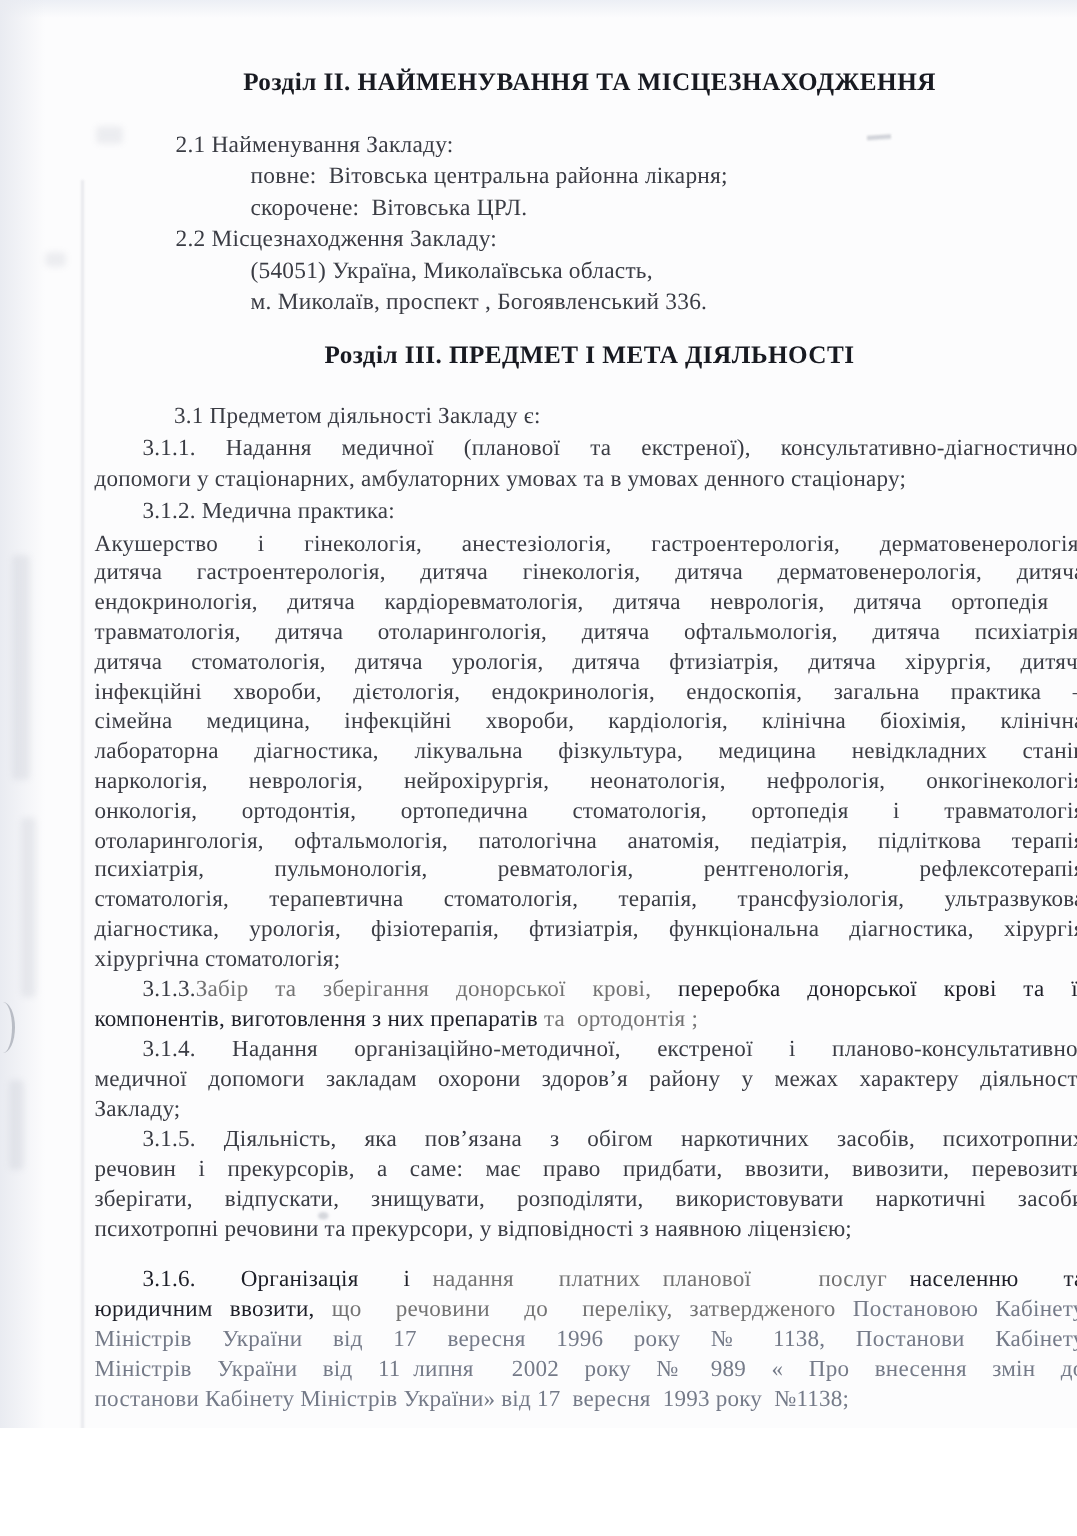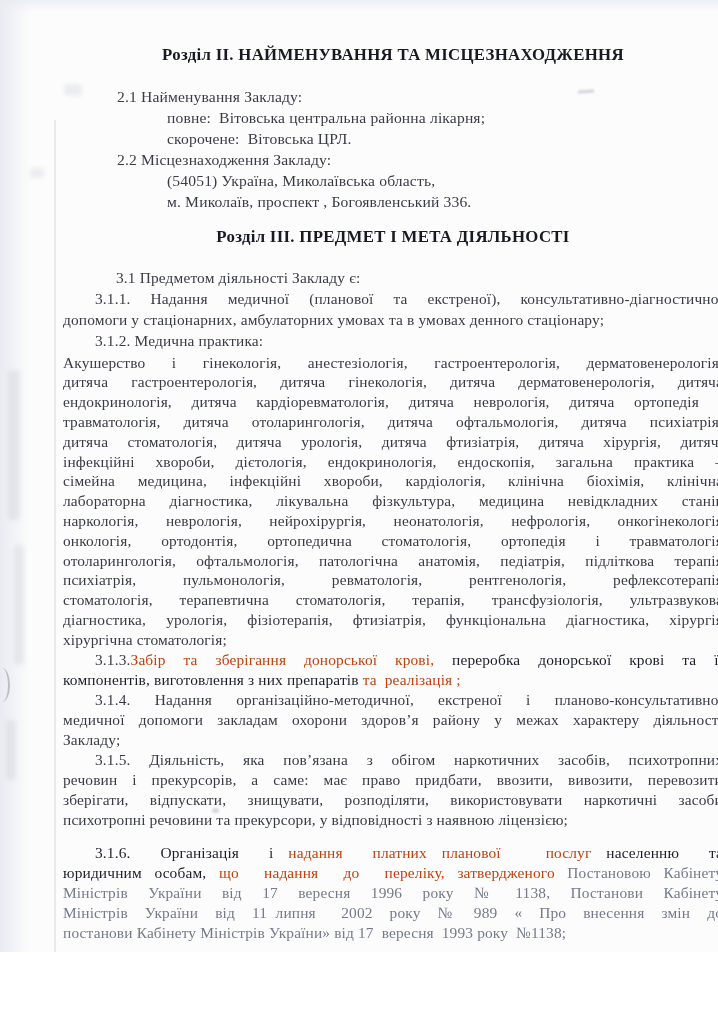--- a/index.html
+++ b/index.html
@@ -41,21 +41,21 @@
   .practice{margin-top:2px;line-height:19.8px;}
   .c313,.c314,.c315{line-height:20px;}
   .c316{margin-top:13px;line-height:20px;}
   .ln{white-space:pre-wrap;min-height:1em;}
   .j{text-align:justify;text-align-last:justify;}
   .ind1{padding-left:54px;}   
   .ind2{padding-left:104px;}  
   .ind3{padding-left:32px;}   
   .ind4{padding-left:53px;}   
   .dark{color:#1d1f28;}
-  .fade{color:#c2410c;}
+  .fade{color:#737373;}
   .grey{color:#747a88;}
   .c316 .ln{color:#7076844;}
 </style>
 </head>
 <body>
 
 <div class="page">
 
   <div class="top-band"></div>
   <div class="left-band"></div>
@@ -107,38 +107,38 @@
       <div class="ln j">онкологія, ортодонтія, ортопедична стоматологія, ортопедія і травматологія</div>
       <div class="ln j">отоларингологія, офтальмологія, патологічна анатомія, педіатрія, підліткова терапія</div>
       <div class="ln j">психіатрія, пульмонологія, ревматологія, рентгенологія, рефлексотерапія</div>
       <div class="ln j">стоматологія, терапевтична стоматологія, терапія, трансфузіологія, ультразвукова</div>
       <div class="ln j">діагностика, урологія, фізіотерапія, фтизіатрія, функціональна діагностика, хірургія</div>
       <div class="ln">хірургічна стоматологія;</div>
     </div>
 
     <div class="c313">
       <div class="ln ind3 j"><span>3.1.3.</span><span class="fade">Забір та зберігання донорської крові, </span><span class="dark">переробка донорської крові та її</span></div>
-      <div class="ln"><span class="dark">компонентів, виготовлення з них препаратів </span><span class="fade">та  реалізація ;</span></div>
+      <div class="ln"><span class="dark">компонентів, виготовлення з них препаратів </span><span class="fade">та  ортодонтія ;</span></div>
     </div>
 
     <div class="c314">
       <div class="ln ind3 j">3.1.4. Надання організаційно-методичної, екстреної і планово-консультативної</div>
       <div class="ln j">медичної допомоги закладам охорони здоров’я району у межах характеру діяльності</div>
       <div class="ln">Закладу;</div>
     </div>
 
     <div class="c315">
       <div class="ln ind3 j">3.1.5. Діяльність, яка пов’язана з обігом наркотичних засобів, психотропних</div>
       <div class="ln j">речовин і прекурсорів, а саме: має право придбати, ввозити, вивозити, перевозити</div>
       <div class="ln j">зберігати, відпускати, знищувати, розподіляти, використовувати наркотичні засоби</div>
       <div class="ln">психотропні речовини та прекурсори, у відповідності з наявною ліцензією;</div>
     </div>
 
     <div class="c316">
       <div class="ln ind3 j"><span class="dark">3.1.6.  Організація  і </span><span class="fade">надання  платних планової   послуг </span><span class="dark">населенню  та</span></div>
-      <div class="ln j"><span class="dark">юридичним особам, </span><span class="fade">що  надання  до  переліку, затвердженого </span><span class="grey">Постановою Кабінету</span></div>
+      <div class="ln j"><span class="dark">юридичним ввозити, </span><span class="fade">що  речовини  до  переліку, затвердженого </span><span class="grey">Постановою Кабінету</span></div>
       <div class="ln j"><span class="grey">Міністрів  України  від  17  вересня  1996  року  №  1138,  Постанови  Кабінету</span></div>
       <div class="ln j"><span class="grey">Міністрів  України  від  11 липня   2002  року  №  989  «  Про  внесення  змін  до</span></div>
       <div class="ln"><span class="grey">постанови Кабінету Міністрів України» від 17  вересня  1993 року  №1138;</span></div>
     </div>
 
   </div>
 </div>
 
 </body></html>

